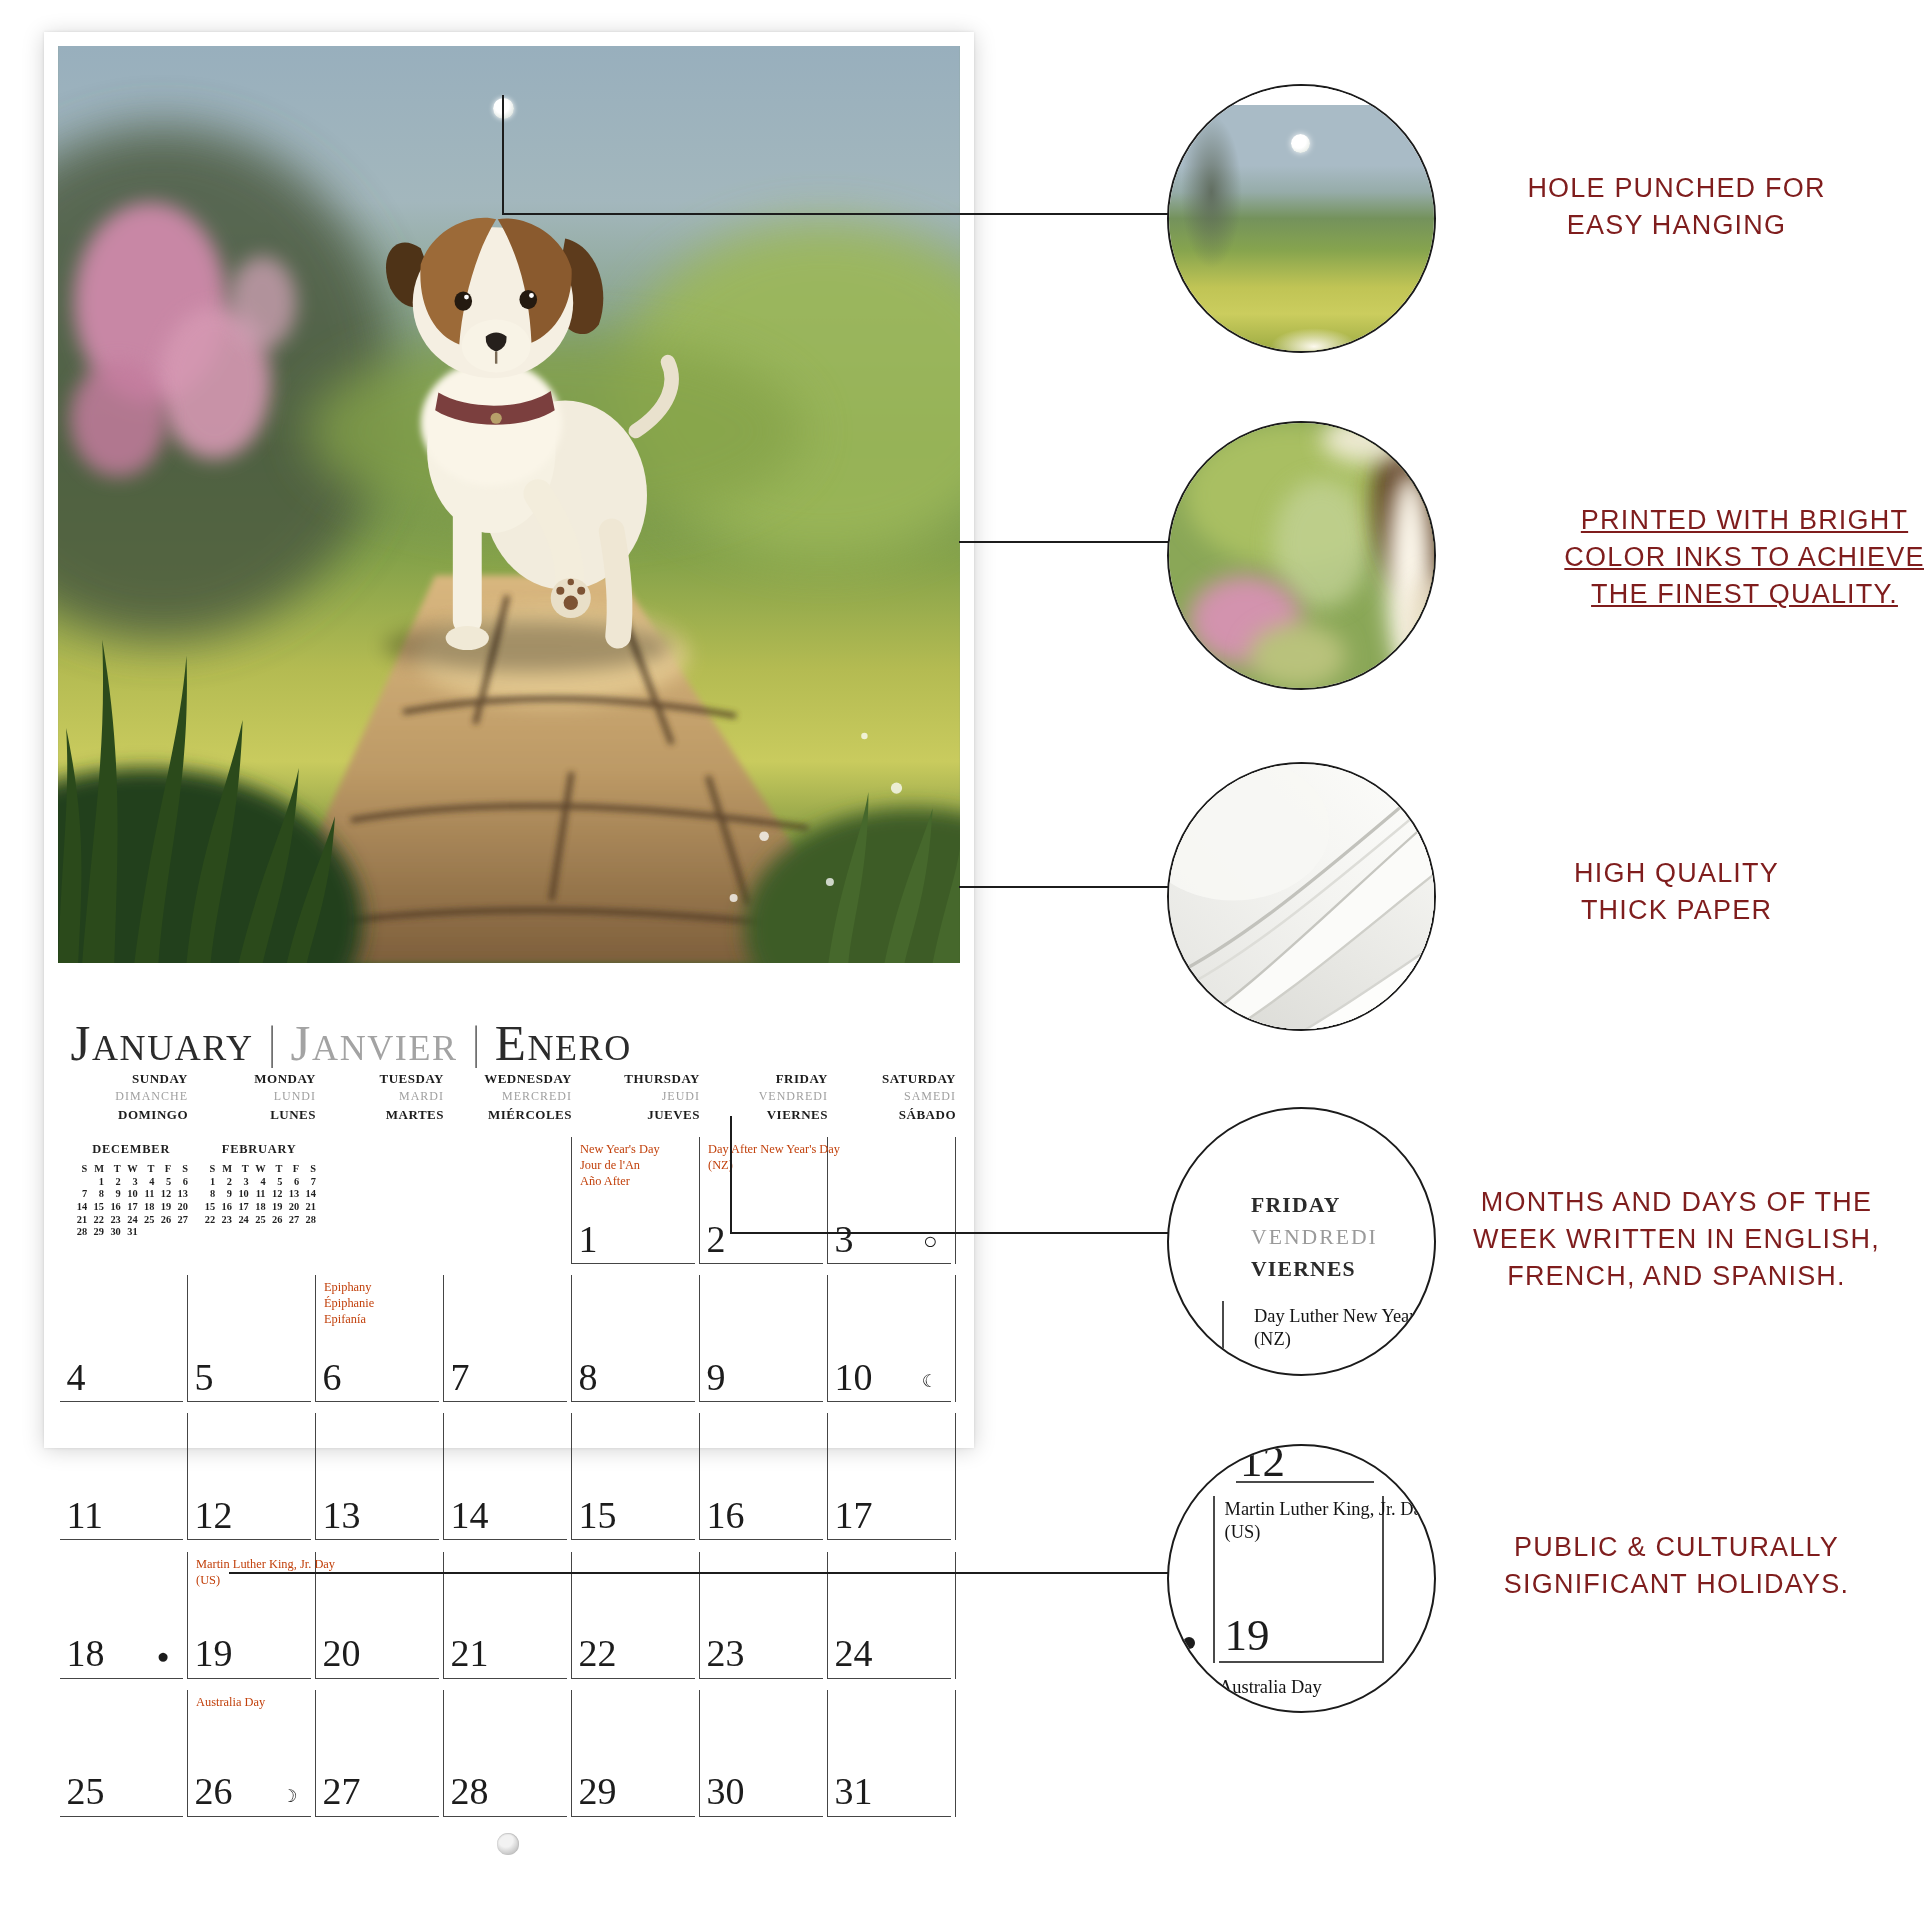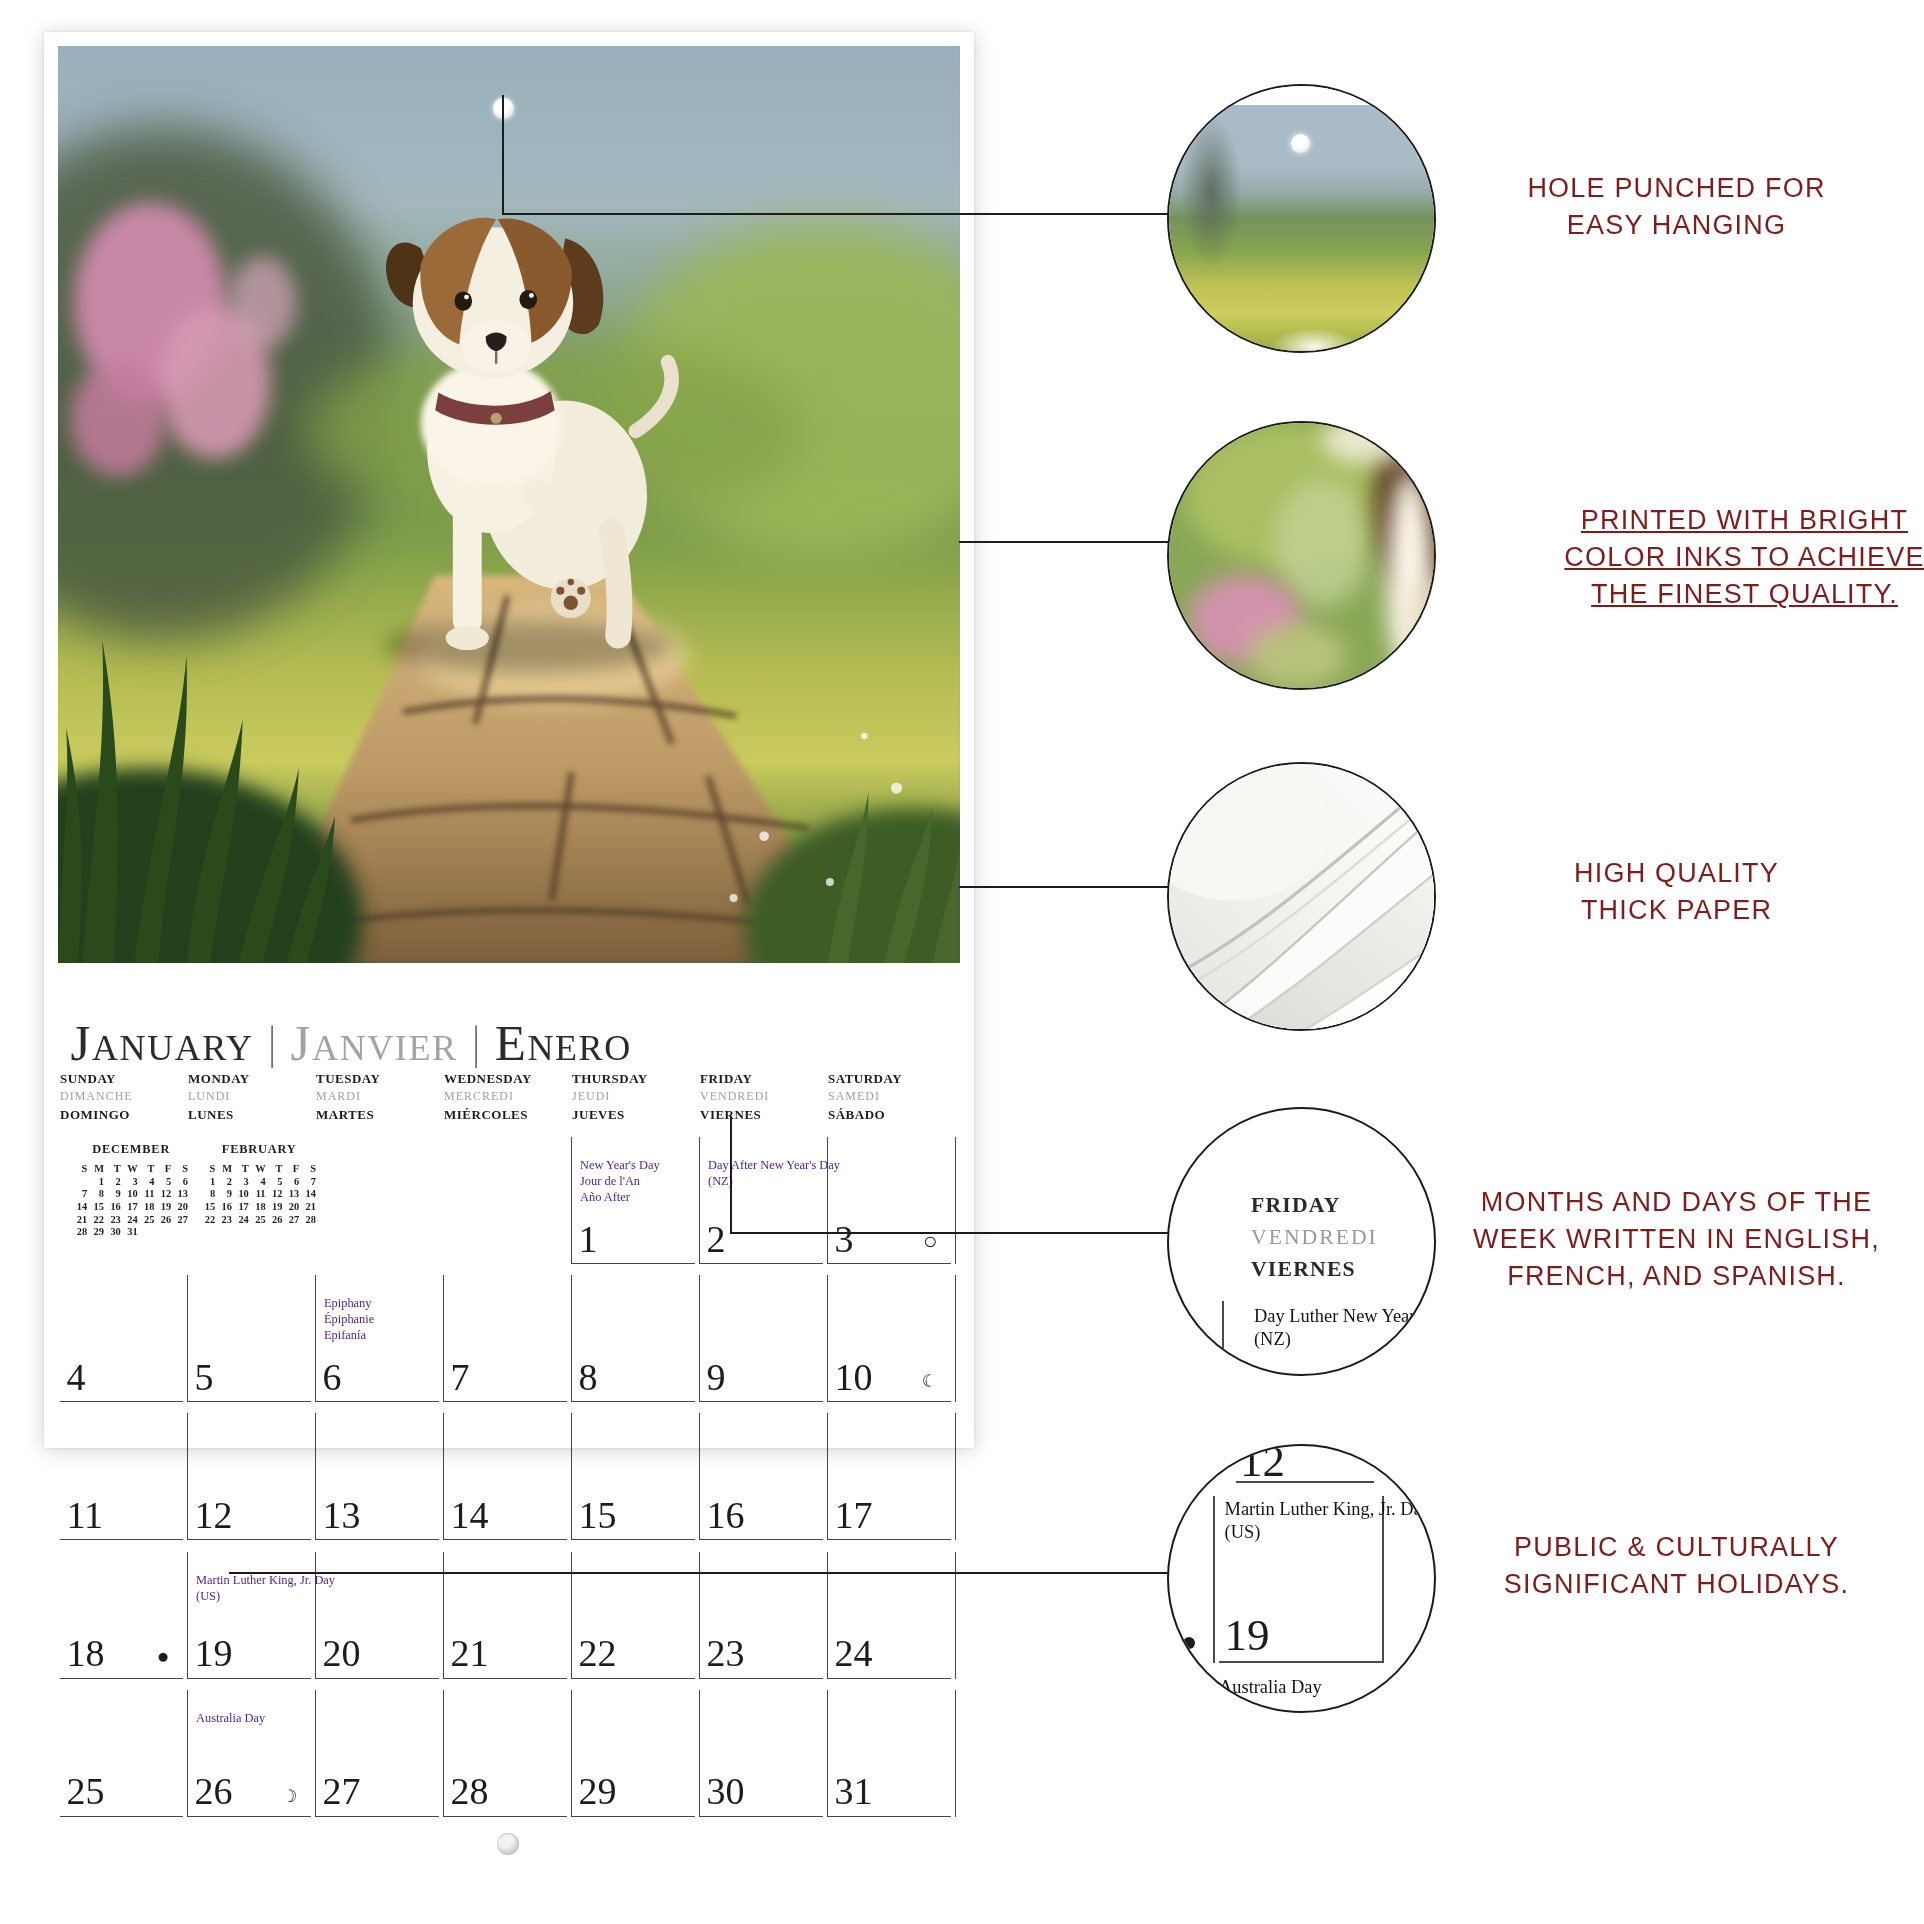--- a/index.html
+++ b/index.html
@@ -22,34 +22,34 @@
             box-shadow:0 0.8px 1.6px rgba(0,0,0,.25) inset;}
 
   
   #month-title{position:absolute;left:26.5px;top:983px;white-space:nowrap;
                font-variant:small-caps;letter-spacing:1.6px;color:#2b2b2b;font-size:51px;line-height:1.1;}
   #month-title .t-sep{display:inline-block;margin:0 13px;font-size:47px;font-weight:400;color:#3a3a3a;transform:scaleX(.55) translateY(-1.6px);}
   #month-title .t-fr{color:#a3a3a3;}
 
   
   #dow-row{position:absolute;left:16px;top:1039px;display:grid;grid-template-columns:repeat(7,128px);}
-  .dow{color:#1c1c1c;}
+  .dow{color:#1c1c1c;text-align:right;}
   .dow-en,.dow-es{font-weight:700;font-size:13px;letter-spacing:0.5px;}
   .dow-fr{color:#a0a0a0;font-size:12px;letter-spacing:1px;margin:2.4px 0;}
 
   
   #date-grid{position:absolute;left:16px;top:1105px;display:grid;
              grid-template-columns:repeat(7,128px);grid-template-rows:repeat(5,127px);row-gap:11.2px;}
   .cell{position:relative;}
   .cell.boxed{border-right:1.6px solid #454545;}
   .cell.vline{border-right:1.6px solid #454545;}
   .cell.boxed::after{content:"";position:absolute;left:0;right:4px;bottom:0;border-bottom:1.6px solid #454545;}
   .date{position:absolute;left:6.4px;bottom:6.4px;font-size:38px;line-height:1;color:#1c1c1c;font-weight:400;}
   .moon{position:absolute;right:17.6px;bottom:11.2px;color:#1c1c1c;line-height:1;}
-  .holiday{position:absolute;top:20px;left:8px;font-size:12.4px;line-height:1.3;color:#4c1d95;white-space:nowrap;}
+  .holiday{position:absolute;top:4px;left:8px;font-size:12.4px;line-height:1.3;color:#c2410c;white-space:nowrap;}
 
   
   .mini{width:120px;margin-left:11.2px;padding-top:4.8px;color:#1f1f1f;}
   .mini-title{font-weight:700;font-size:12.4px;text-align:center;letter-spacing:0.8px;margin-bottom:6.4px;}
   .mini-grid{display:grid;grid-template-columns:repeat(7,16px);column-gap:0.8px;row-gap:1.6px;
              font-size:10.4px;font-weight:700;justify-items:end;}
 
   
   .callout-line{position:absolute;background:#1c1c1c;}
   .mag-circle{position:absolute;left:1167px;width:265px;height:265px;border-radius:50%;

